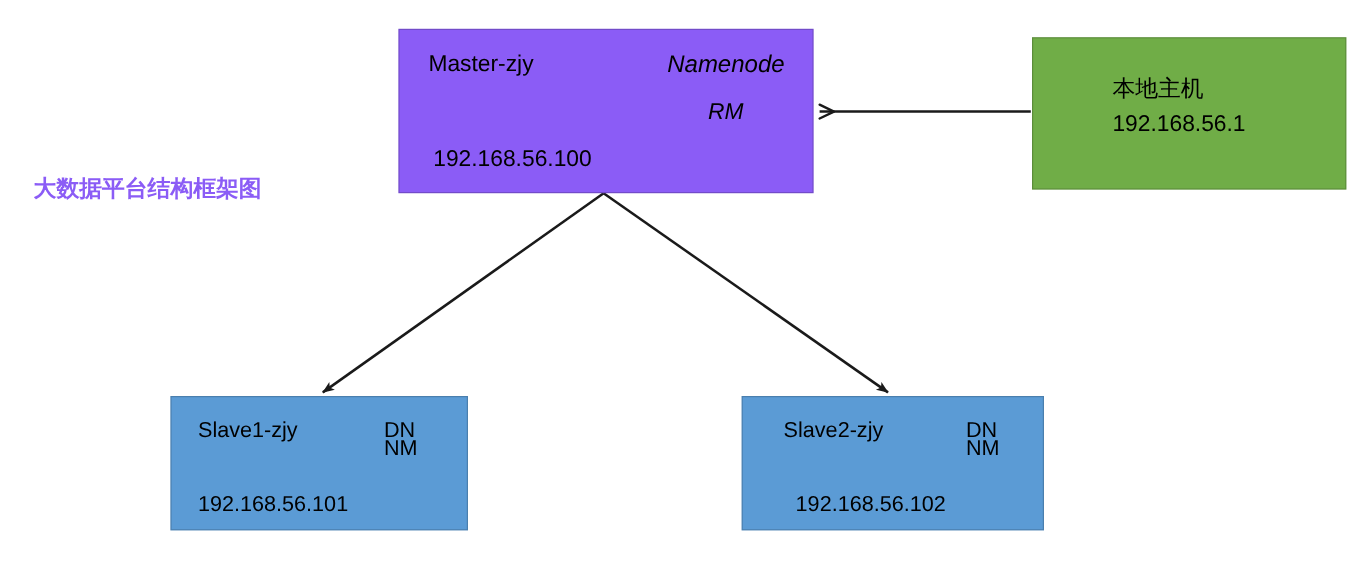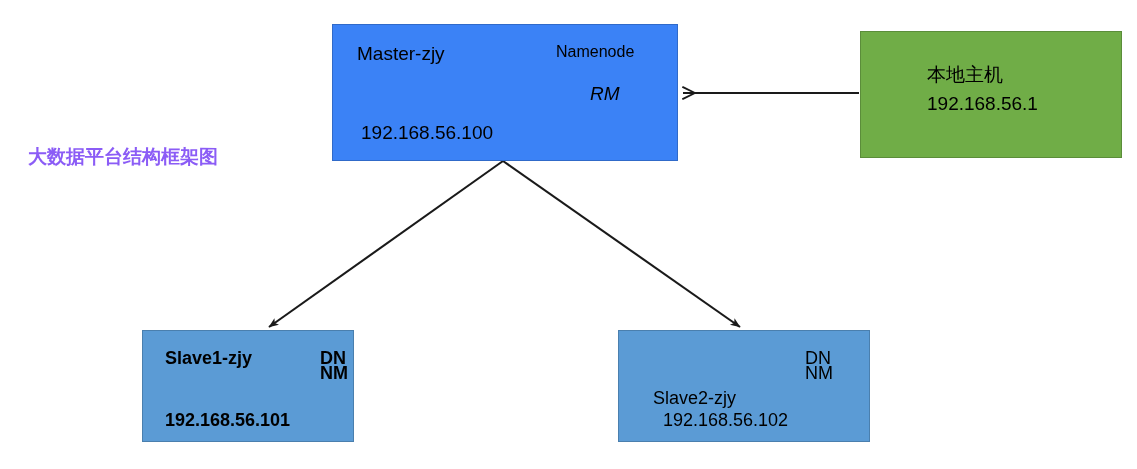--- a/index.html
+++ b/index.html
@@ -20,37 +20,36 @@
   .node {
     position: absolute;
     box-sizing: border-box;
     border: 1px solid rgba(0,0,0,0.18);
   }
   .node-master {
     left: 332px;
     top: 24px;
     width: 346px;
     height: 137px;
-    background: #3b82f6;
+    background: #8b5cf6;
   }
   .node-local {
     left: 860px;
     top: 31px;
     width: 262px;
     height: 127px;
     background: #70AD47;
     text-align: right;
   }
   .node-slave1 {
     left: 142px;
     top: 330px;
-    width: 212px;
+    width: 248px;
     height: 112px;
     background: #5B9BD5;
-    font-weight: bold;
   }
   .node-slave2 {
     left: 618px;
     top: 330px;
     width: 252px;
     height: 112px;
     background: #5B9BD5;
   }
   .label {
     position: absolute;
@@ -60,21 +59,22 @@
   }
   
   .master-host {
     left: 24px;
     top: 18px;
     font-size: 19px;
   }
   .master-role1 {
     left: 223px;
     top: 18px;
-    font-size: 16px;
+    font-size: 20px;
+    font-style: italic;
   }
   .master-role2 {
     left: 257px;
     top: 58px;
     font-size: 19px;
     font-style: italic;
   }
   .master-ip {
     left: 28px;
     top: 97px;
@@ -106,21 +106,21 @@
   .slave-role2 {
     left: 177px;
     top: 32px;
     font-size: 18px;
   }
   .slave-ip {
     left: 22px;
     top: 79px;
     font-size: 18px;
   }
-  .slave2-host { left: 34px; margin-top: 40px; }
+  .slave2-host { left: 34px; }
   .slave2-role1 { left: 186px; }
   .slave2-role2 { left: 186px; }
   .slave2-ip { left: 44px; }
 
   .diagram-title {
     position: absolute;
     left: 28px;
     top: 144px;
     font-size: 19px;
     color: #8b5cf6;

